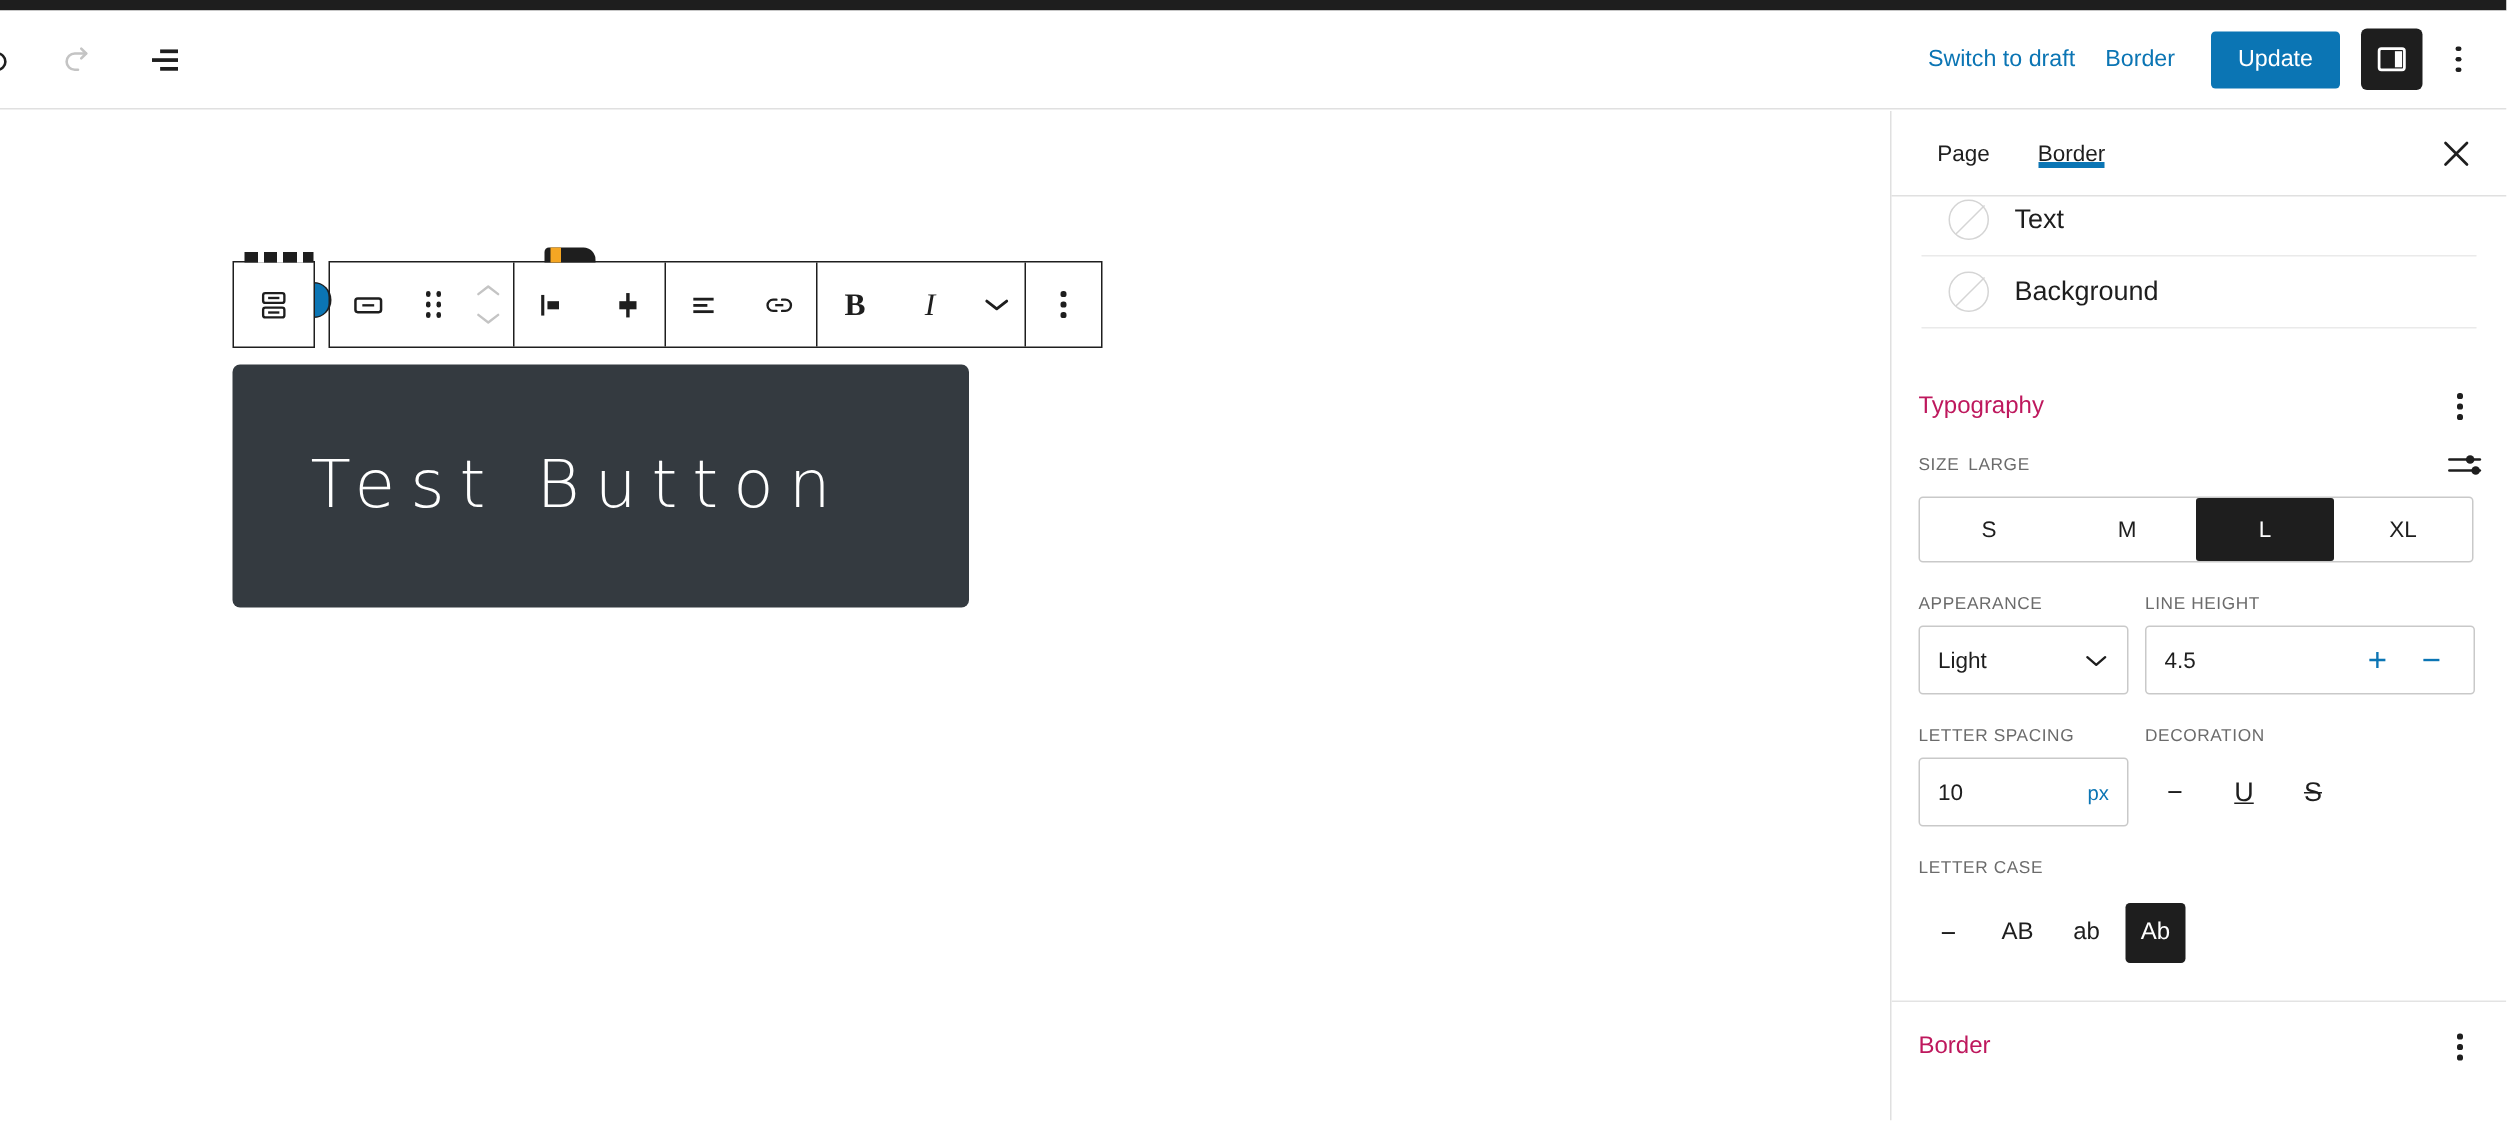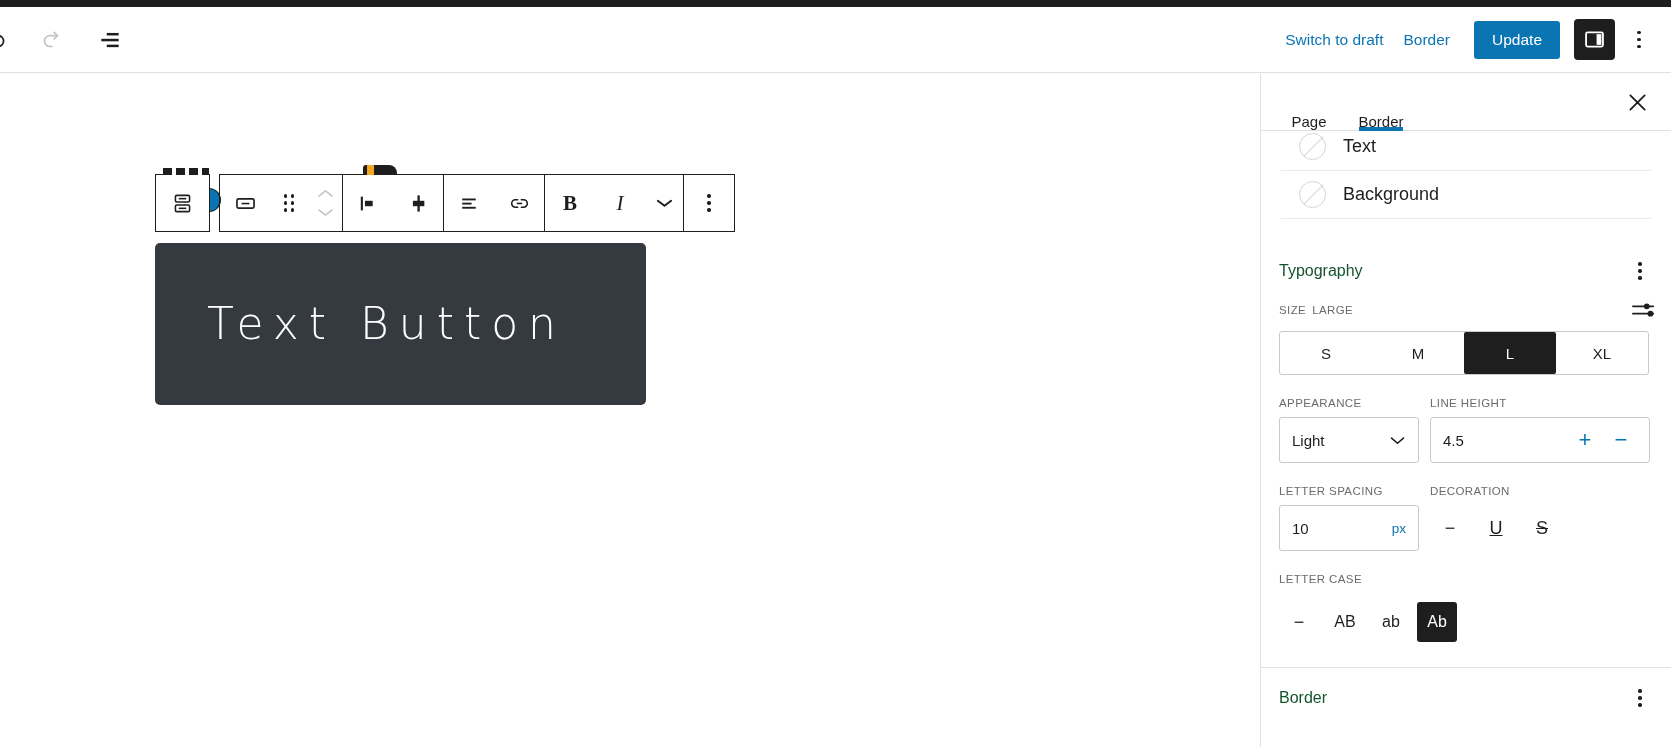--- a/index.html
+++ b/index.html
@@ -193,21 +193,21 @@
 
   
   .sidebar {
     position: absolute; top: 74px; right: 0;
     width: 411px; height: 673px;
     background: #ffffff;
     border-left: 1px solid #e0e0e0;
   }
   .sb-tabs {
     height: 57px;
-    display: flex; align-items: flex-end;
+    display: flex; align-items: center;
     border-bottom: 1px solid #e0e0e0;
     position: relative;
   }
   .sb-tab {
     padding: 0 8px;
     display: flex; align-items: center; justify-content: center;
     font-size: 15px; color: #1e1e1e;
     background: transparent; border: none;
     cursor: pointer;
     position: relative;
@@ -253,21 +253,21 @@
     transform-origin: center;
   }
   .color-label { margin-left: 17px; font-size: 18px; color: #1e1e1e; }
 
   .section-head {
     display: flex; align-items: center;
     padding: 0 14px 0 18px;
     height: 52px;
     margin-top: 26px;
   }
-  .section-title { font-size: 16px; color: #14532d; }
+  .section-title { font-size: 16px; color: #be185d; }
   .section-kebab {
     margin-left: auto;
     width: 34px; height: 34px;
     display: flex; align-items: center; justify-content: center;
     background: transparent; border: none; cursor: pointer;
   }
 
   .field-label {
     font-size: 11.5px; letter-spacing: 0.4px;
     color: #6b6b6b; text-transform: uppercase;
@@ -513,21 +513,21 @@
             <i class="kebab-dot"></i>
               <i class="kebab-dot"></i>
               <i class="kebab-dot"></i>
           </span>
         </button>
       </div>
     </div>
   </div>
 
   <div class="button-block">
-    <span class="button-label">Text Button</span>
+    <span class="button-label">Test Button</span>
   </div>
 </div>
 
 <div class="sidebar">
 
   <div class="sb-tabs">
     <button class="sb-tab sb-tab-first">Page</button>
     <button class="sb-tab active">Border</button>
     <button class="sb-close">
       <svg width="21" height="21" viewBox="0 0 22 22" fill="none">

